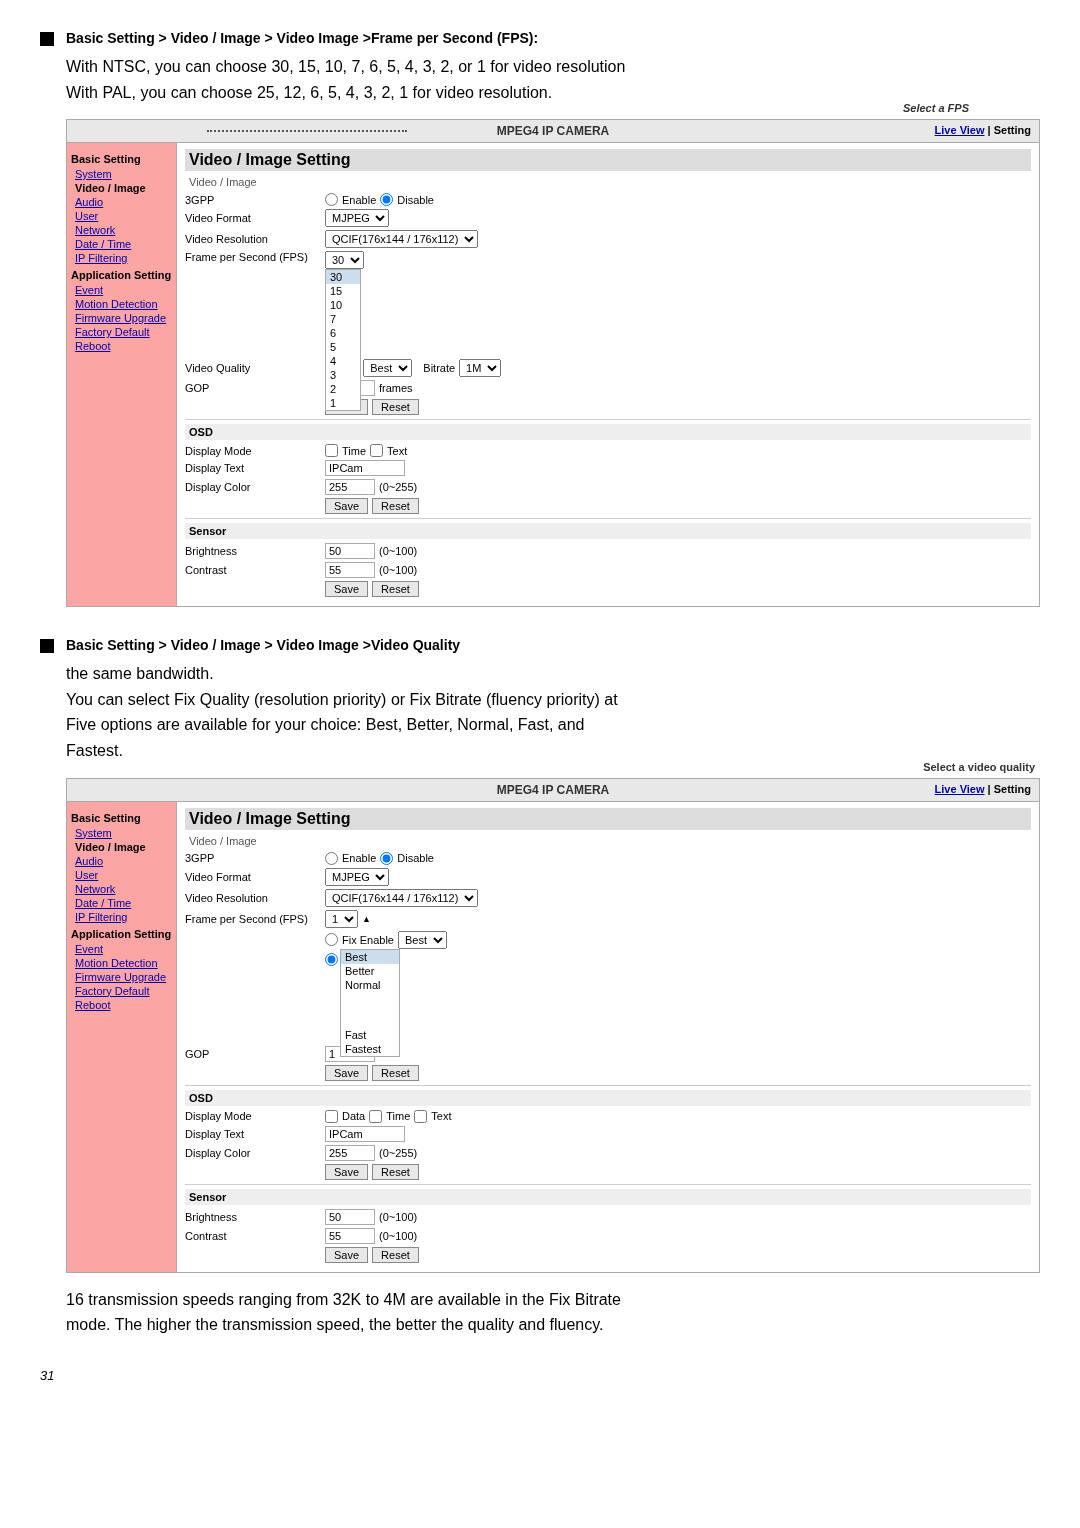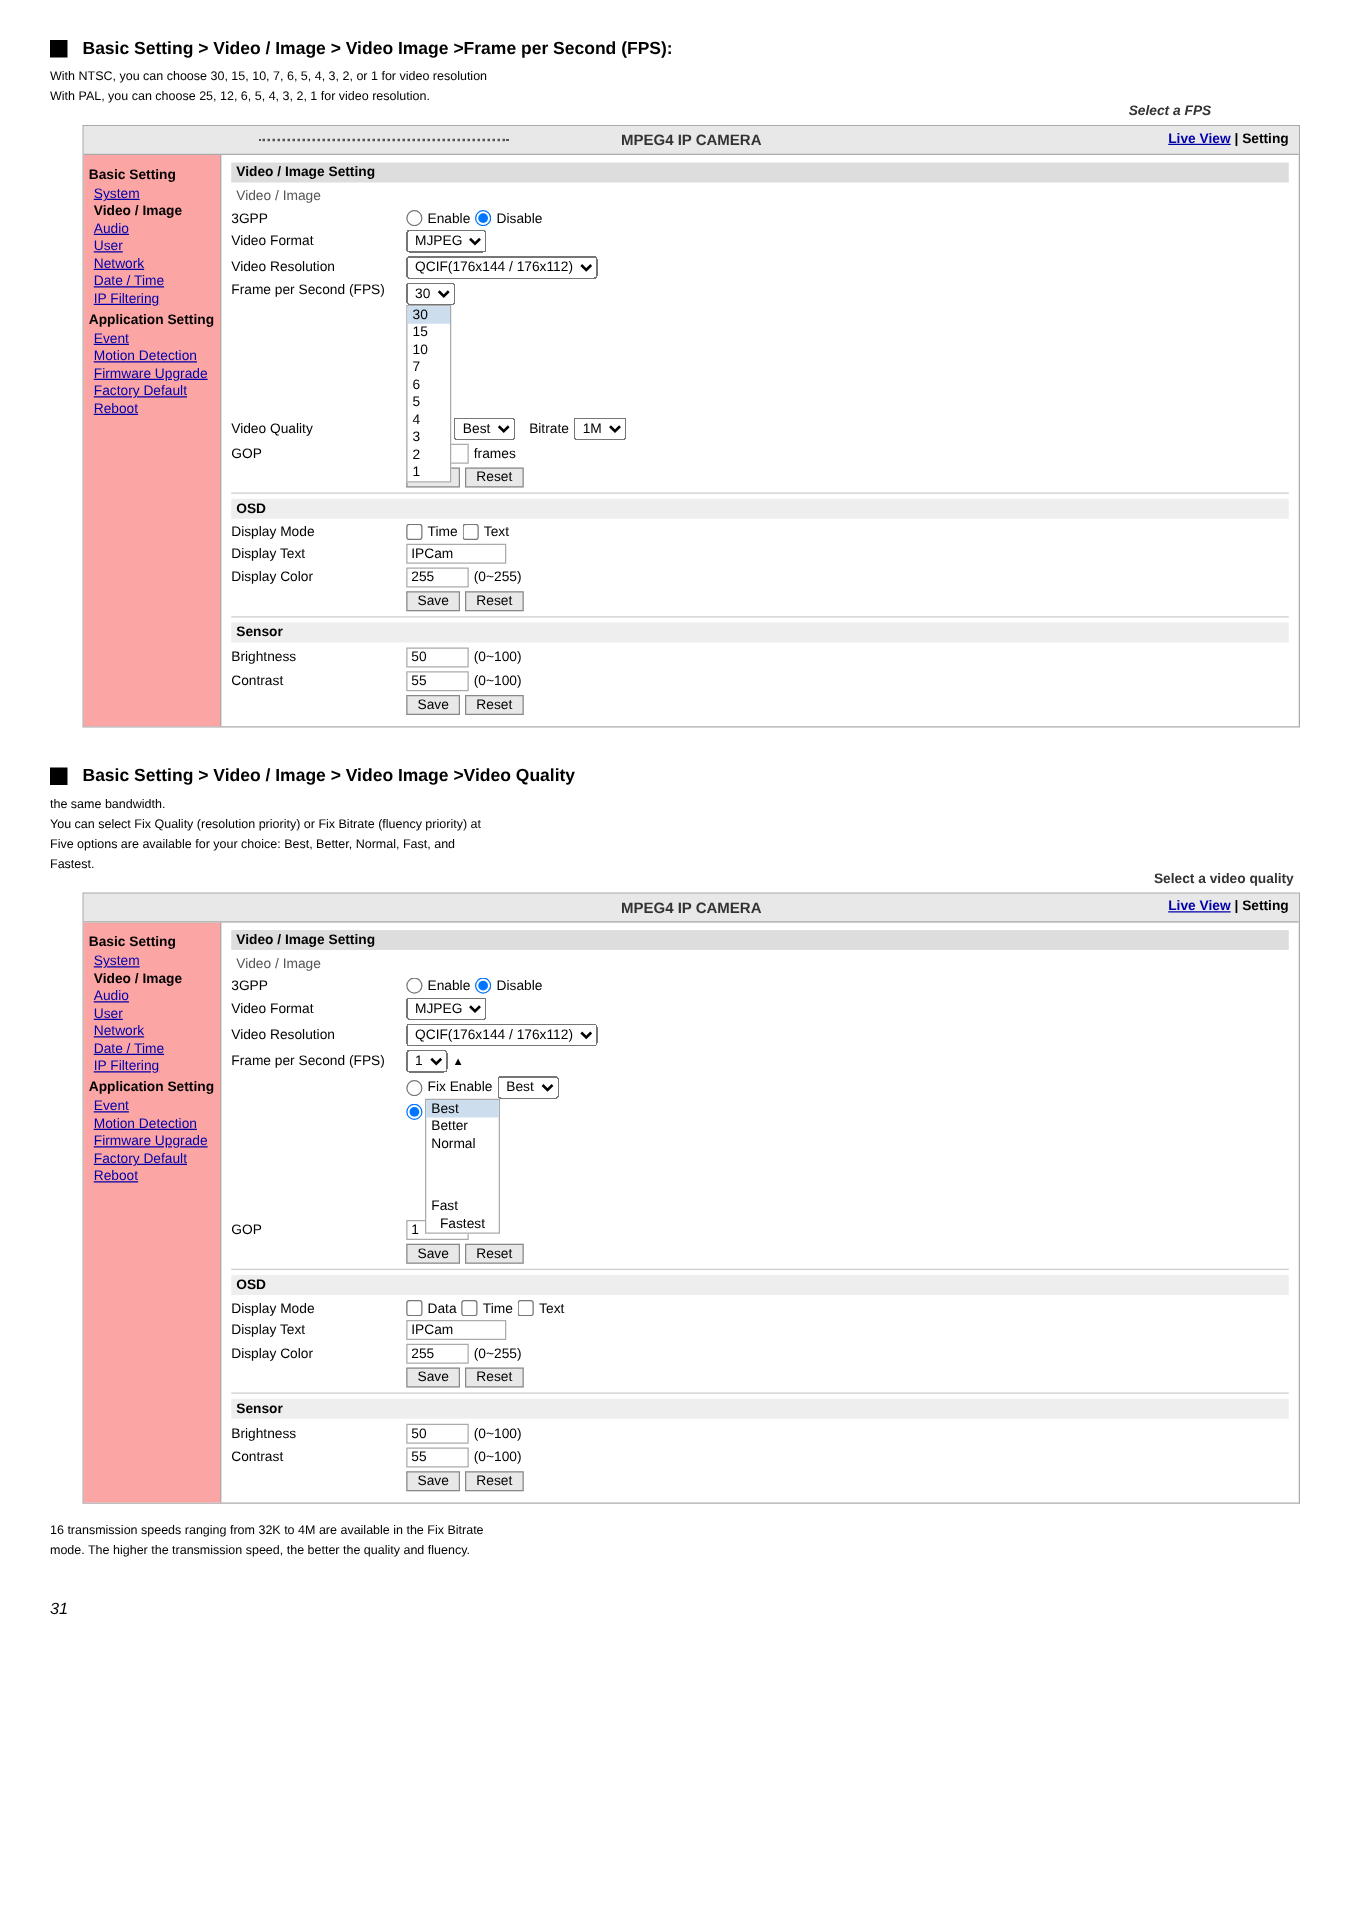--- a/index.html
+++ b/index.html
@@ -24,21 +24,22 @@
       background: #000;
       min-width: 14px;
       margin-top: 2px;
       margin-right: 12px;
     }
     .bullet-title {
       font-size: 14px;
       font-weight: bold;
     }
     .bullet-body {
-      font-size: 10px;
+      margin-left: 26px;
+      font-size: 16px;
       line-height: 1.6;
     }
     
     .camera-panel {
       border: 1px solid #aaa;
       margin: 14px 0 14px 26px;
       font-size: 11px;
     }
     .camera-panel-header {
       background: #e8e8e8;
@@ -92,21 +93,21 @@
     .sidebar-item.bold {
       font-weight: bold;
     }
     
     .main-content {
       flex: 1;
       padding: 6px 8px;
     }
     .section-header {
       font-weight: bold;
-      font-size: 11px;
+      font-size: 16px;
       background: #ddd;
       padding: 2px 4px;
       margin-bottom: 4px;
     }
     .subsection-header {
       font-size: 11px;
       color: #555;
       padding: 1px 4px;
       margin-bottom: 4px;
     }
@@ -447,21 +448,21 @@
               <select>
                 <option>Best</option>
               </select>
             </div>
 
             <div style="position:absolute;left:155px;top:18px;background:#fff;border:1px solid #aaa;z-index:10;width:60px;">
               <div style="background:#cde;padding:1px 4px;font-size:11px;">Best</div>
               <div style="padding:1px 4px;font-size:11px;">Better</div>
               <div style="padding:1px 4px;font-size:11px;">Normal</div>
               <div style="padding:1px 4px;font-size:11px;margin-top:36px;">Fast</div>
-              <div style="padding:1px 4px;font-size:11px;text-align:center;">Fastest</div>
+              <div style="padding:1px 4px;font-size:11px;">Fastest</div>
             </div>
             <div style="display:flex;align-items:center;gap:4px;margin-top:2px;">
               <input type="radio" name="vq2" checked="" style="">
               <span>Fix Bitrate</span>
             </div>
           </div>
         </div>
 
         <div class="form-row" style="margin-top:80px;">
           <div class="form-label">GOP</div>

